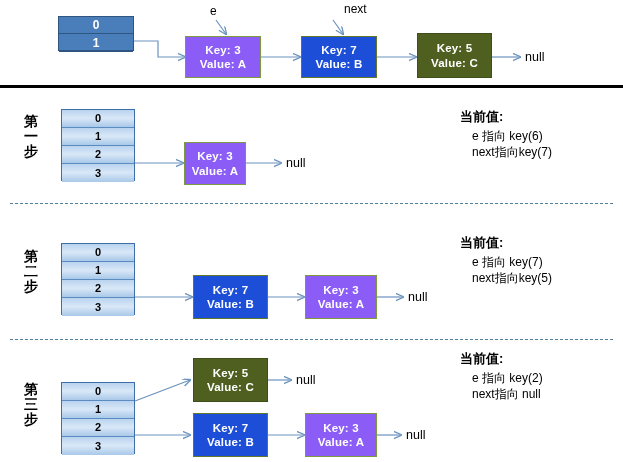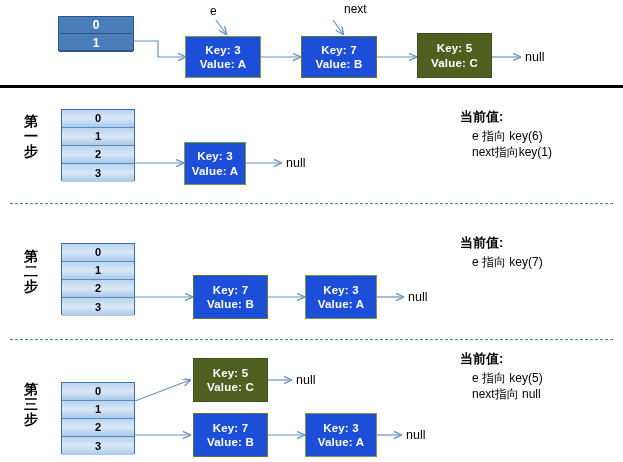--- a/index.html
+++ b/index.html
@@ -74,21 +74,21 @@
     flex-direction: column;
     align-items: center;
     justify-content: center;
     color: #ffffff;
     font-weight: bold;
     font-size: 11.5px;
     line-height: 1.25;
     letter-spacing: 0.2px;
   }
   .node .ln { white-space: nowrap; }
-  .node.g-light  { background: #1d4ed8; border: 1px solid #7d9a40; }
+  .node.g-light  { background: #8b5cf6; border: 1px solid #7d9a40; }
   .node.g-mid    { background: #1d4ed8; border: 1px solid #61782a; }
   .node.g-dark   { background: #4f5f20; border: 1px solid #404e1a; }
 
   
   .ptr-label {
     position: absolute;
     font-size: 12px;
     color: #000000;
     white-space: nowrap;
   }
@@ -220,21 +220,21 @@
 
   <div class="node g-light" style="left:184px; top:142px; width:62px; height:43px;">
     <span class="ln">Key: 3</span>
     <span class="ln">Value: A</span>
   </div>
   <div class="null-label" style="left:286px; top:156px;">null</div>
 
   <div class="note" style="left:460px; top:108px;">
     <div class="note-title">当前值:</div>
     <div class="note-row">e 指向 key(6)</div>
-    <div class="note-row">next指向key(1)</div>
+    <div class="note-row">next指向key(7)</div>
   </div>
 
   <div class="rule-dashed" style="top:203px;"></div>
 
   <div class="step-label" style="left:22px; top:249px;">
     <span>第</span>
     <span>二</span>
     <span>步</span>
   </div>
 
@@ -251,20 +251,21 @@
   </div>
   <div class="node g-light" style="left:305px; top:275px; width:72px; height:44px;">
     <span class="ln">Key: 3</span>
     <span class="ln">Value: A</span>
   </div>
   <div class="null-label" style="left:408px; top:290px;">null</div>
 
   <div class="note" style="left:460px; top:234px;">
     <div class="note-title">当前值:</div>
     <div class="note-row">e 指向 key(7)</div>
+    <div class="note-row">next指向key(5)</div>
   </div>
 
   <div class="rule-dashed" style="top:339px;"></div>
 
   <div class="step-label" style="left:22px; top:382px;">
     <span>第</span>
     <span>三</span>
     <span>步</span>
   </div>
 
@@ -286,17 +287,17 @@
     <span class="ln">Value: B</span>
   </div>
   <div class="node g-light" style="left:305px; top:413px; width:72px; height:44px;">
     <span class="ln">Key: 3</span>
     <span class="ln">Value: A</span>
   </div>
   <div class="null-label" style="left:406px; top:428px;">null</div>
 
   <div class="note" style="left:460px; top:350px;">
     <div class="note-title">当前值:</div>
-    <div class="note-row">e 指向 key(5)</div>
+    <div class="note-row">e 指向 key(2)</div>
     <div class="note-row">next指向 null</div>
   </div>
 
 </div>
 
 </body></html>

